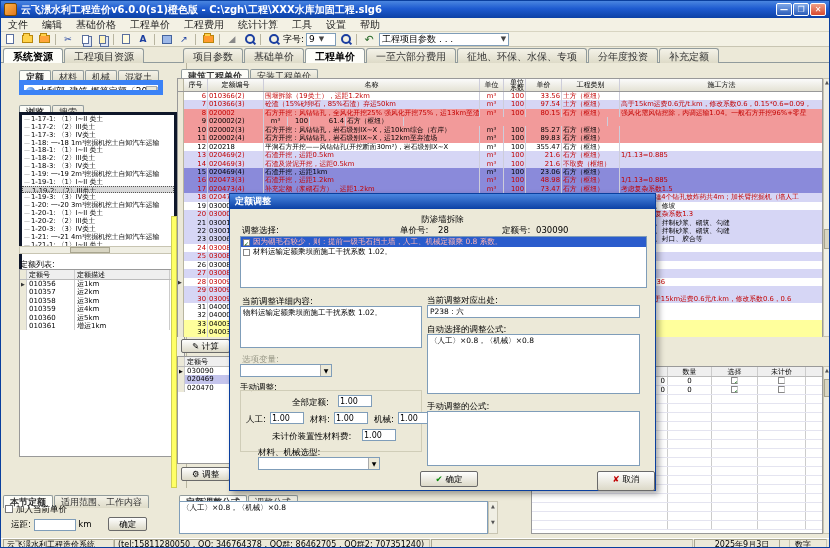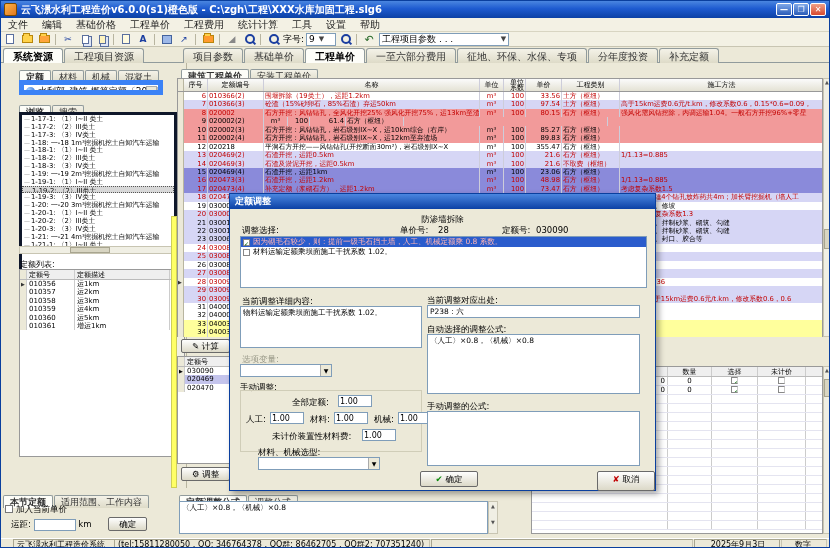--- a/index.html
+++ b/index.html
@@ -876,19 +876,19 @@
       </div>
 
     <span class="dlbl" style="left:197px;top:207px">手动调整的公式:</span>
     <div class="dfield" style="left:197px;top:217px;width:213px;height:55px"></div>
 
     <span class="xpbtn" id="dlg-ok"><span class="gcheck">✔</span><span>确定</span></span>
     <span class="xpbtn" id="dlg-cancel"><span class="rx">✘</span><span>取消</span></span>
   </div>
 
   <div id="statusbar">
-    <span class="spanel" style="left:12px;width:111px">云飞澋水利工程造价系统</span>
+    <span class="spanel" style="left:2px;width:111px">云飞澋水利工程造价系统</span>
     <span class="spanel" style="left:113px;width:316px">(tel:15811280050，QQ: 346764378，QQ群: 86462705，QQ群2: 707351240)</span>
     <span class="spanel" style="left:430px;width:262px"></span>
-    <span class="spanel" style="left:693px;width:88px;text-align:center">2025年9月3日</span>
+    <span class="spanel" style="left:693px;width:96px;text-align:center">2025年9月3日</span>
     <span class="spanel" style="left:778px;width:48px;text-align:center">数字</span>
   </div>
 </div>
 
 </body></html>

